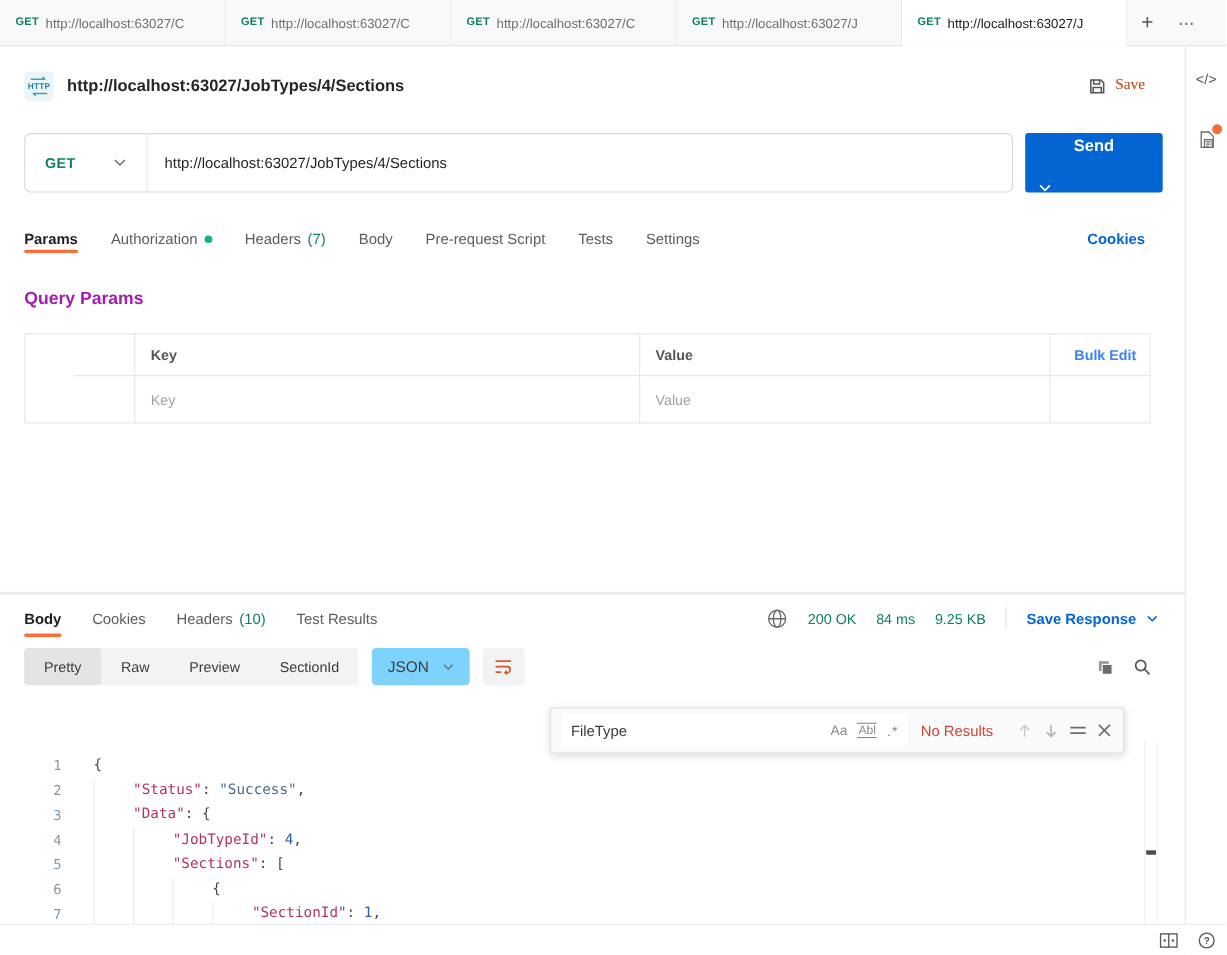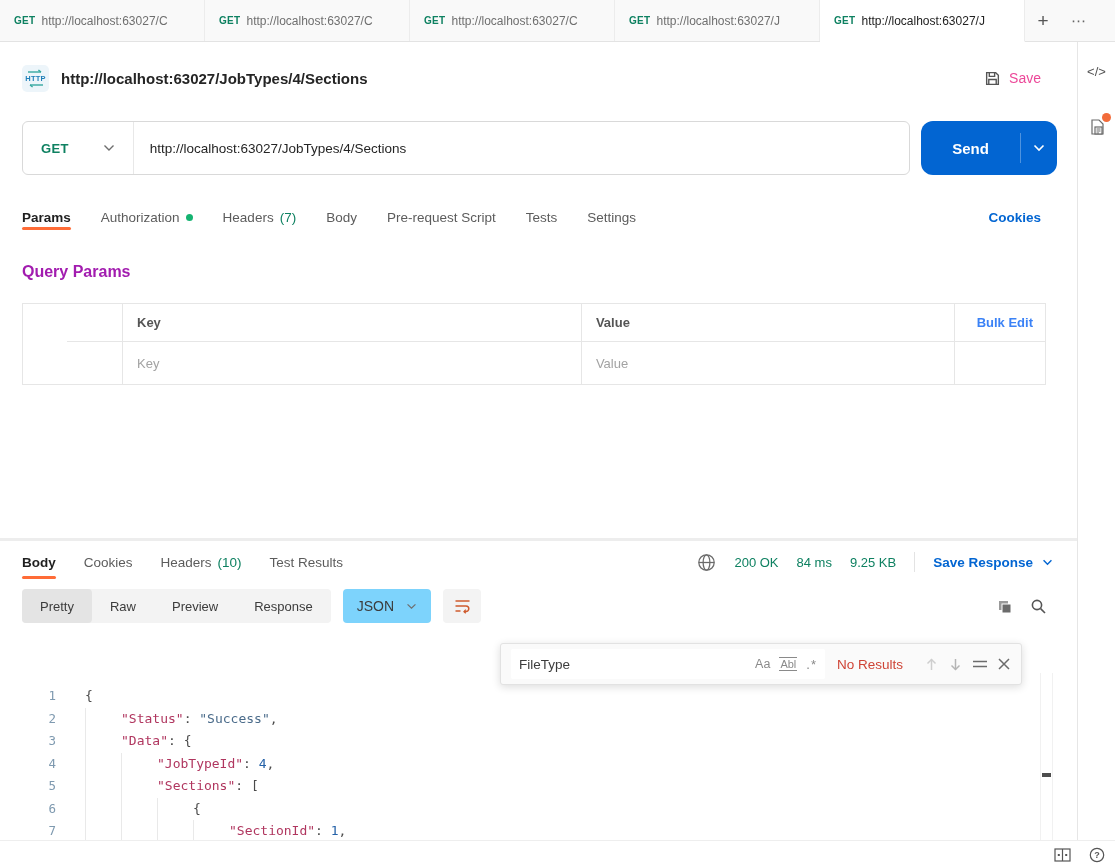--- a/index.html
+++ b/index.html
@@ -28,30 +28,30 @@
   .rail{width:38px;border-left:1px solid var(--border);display:flex;flex-direction:column;align-items:center;padding-top:22px;gap:38px;}
   .rail .code-glyph{font-size:13px;color:#555;font-weight:500;cursor:pointer;}
   .rail .doc-wrap{position:relative;cursor:pointer;}
   .rail .dot{position:absolute;top:-4px;right:-5px;width:9px;height:9px;border-radius:50%;background:#f26b3a;}
 
   
   .title-row{height:40px;margin-top:16px;padding:0 36px 0 22px;display:flex;align-items:center;}
   .http-badge{width:27px;height:27px;background:#edf5fa;border-radius:5px;position:relative;display:flex;align-items:center;justify-content:center;flex:none;}
   .http-badge .htxt{font-size:7.5px;font-weight:bold;color:#1f7fb8;letter-spacing:.2px;}
   .title-text{margin-left:12px;font-size:15px;font-weight:bold;color:#252525;}
-  .save-btn{margin-left:auto;display:flex;align-items:center;gap:8px;color:#ec4899;font-size:14px;cursor:pointer;}
+  .save-btn{margin-left:auto;display:flex;align-items:center;gap:8px;color:#c2410c;font-size:14px;cursor:pointer;font-family:Liberation Serif, serif;}
 
   
   .url-row{margin:13px 20px 0 22px;height:54px;display:flex;}
   .url-box{flex:1;border:1px solid #d9d9d9;border-radius:6px;background:#fff;display:flex;align-items:center;overflow:hidden;}
   .method-select{display:flex;align-items:center;gap:34px;padding:0 18px;cursor:pointer;height:100%;}
   .method-select .m{font-size:13px;font-weight:bold;color:var(--green);letter-spacing:.3px;}
   .url-box .vdiv{width:1px;height:100%;background:#e8e8e8;}
   .url-input{flex:1;border:none;outline:none;font-size:13.5px;color:#252525;padding:0 16px;font-family:"Liberation Sans",sans-serif;background:transparent;}
-  .send-btn{width:136px;margin-left:11px;background:var(--blue);border-radius:12px;display:flex;align-items:stretch;cursor:pointer;overflow:hidden;}
+  .send-btn{width:125px;margin-left:11px;background:var(--blue);border-radius:3px;display:flex;align-items:stretch;cursor:pointer;overflow:hidden;flex-direction:column;}
   .send-main{flex:1;display:flex;align-items:center;justify-content:center;color:#fff;font-size:15px;font-weight:bold;}
   .send-split{width:1px;background:rgba(255,255,255,.3);margin:12px 0;}
   .send-caret{width:36px;display:flex;align-items:center;justify-content:center;}
 
   
   .req-tabs{margin-top:12px;padding:0 36px 0 22px;height:40px;display:flex;align-items:center;}
   .req-tab{position:relative;height:100%;display:flex;align-items:center;margin-right:30px;font-size:13.5px;color:#5c5c5c;cursor:pointer;gap:6px;}
   .req-tab.active{color:#1f1f1f;font-weight:600;}
   .req-tab.active::after{content:"";position:absolute;left:0;right:0;bottom:7px;height:3px;background:var(--accent-orange);border-radius:2px;}
   .auth-dot{width:7px;height:7px;border-radius:50%;background:#15b371;}
@@ -278,21 +278,21 @@
               </svg>
           </span>
         </div>
       </div>
 
       <div class="view-row">
         <div class="seg-group">
           <div class="seg active">Pretty</div>
           <div class="seg">Raw</div>
           <div class="seg">Preview</div>
-          <div class="seg">Response</div>
+          <div class="seg">SectionId</div>
         </div>
         <div class="json-box">
           <span>JSON</span>
           <svg width="11" height="7" viewBox="0 0 12 8" fill="none" stroke="#6e6e6e" stroke-width="1.4">
               <path d="M1.5 1.5L6 6l4.5-4.5"></path>
             </svg>
         </div>
         <div class="wrap-box">
           <svg width="17" height="16" viewBox="0 0 17 16" fill="none" stroke="#cf5b2e" stroke-width="1.5">
             <path d="M1.5 3h14"></path>

